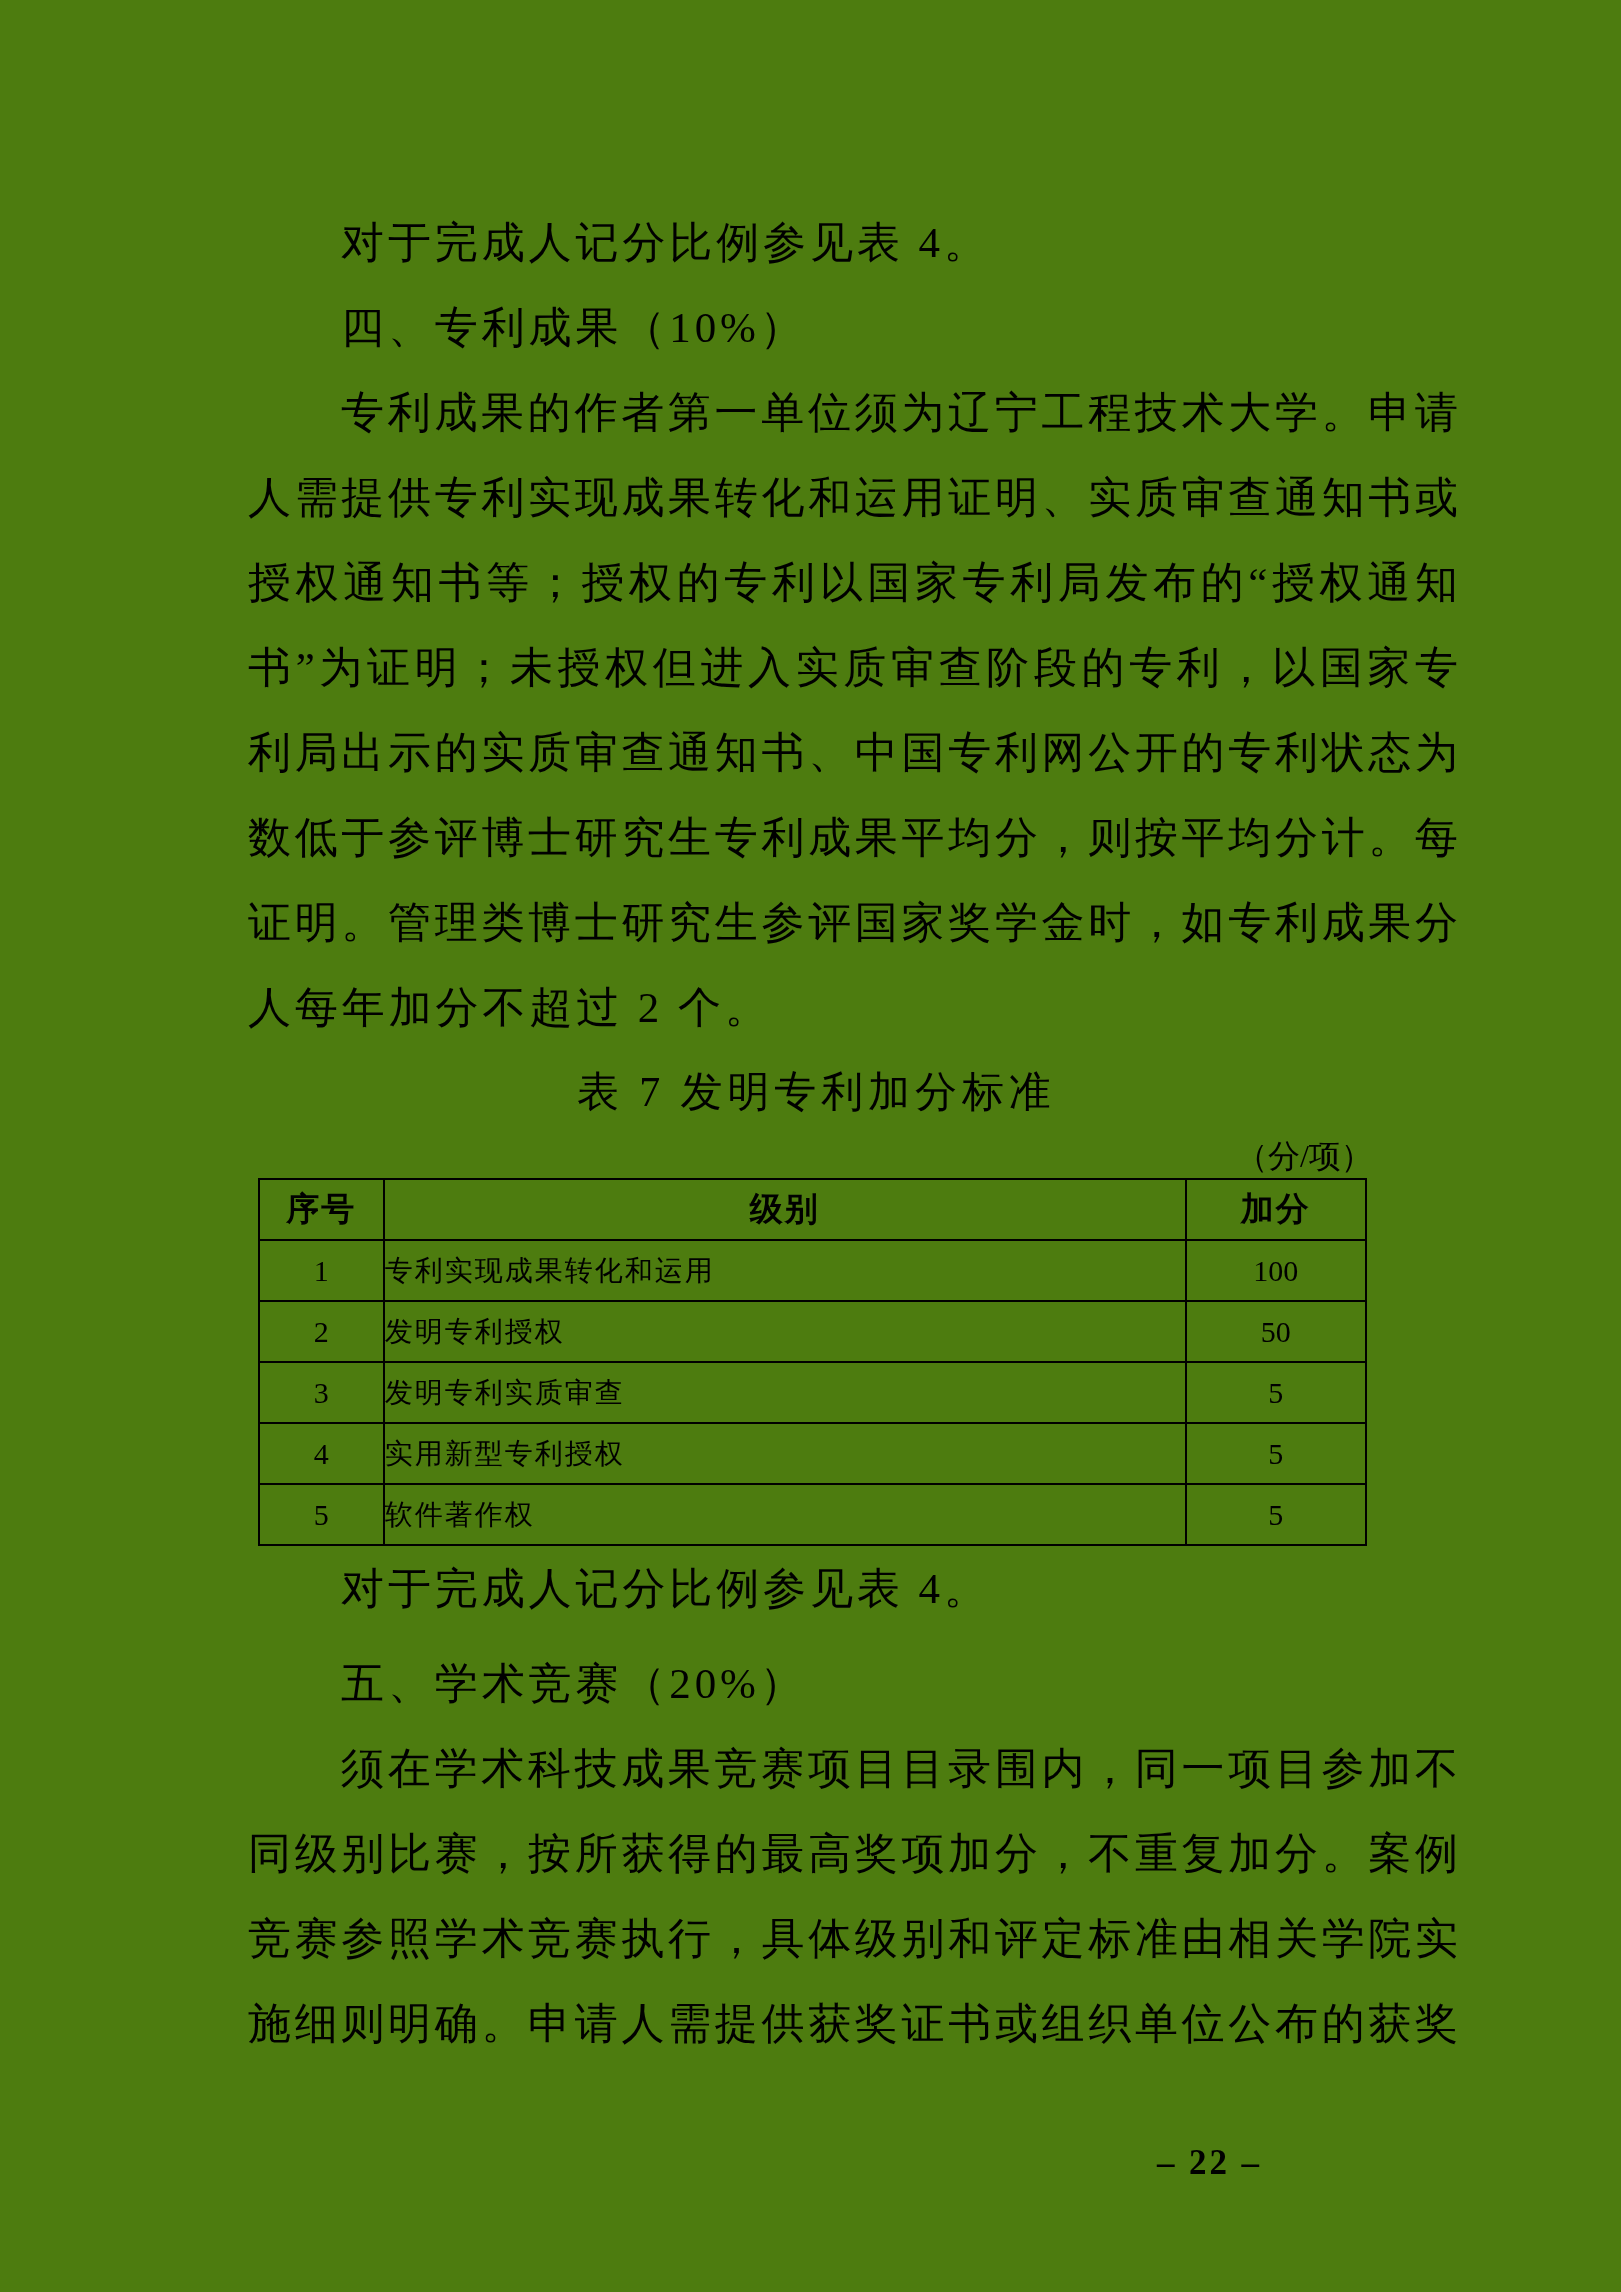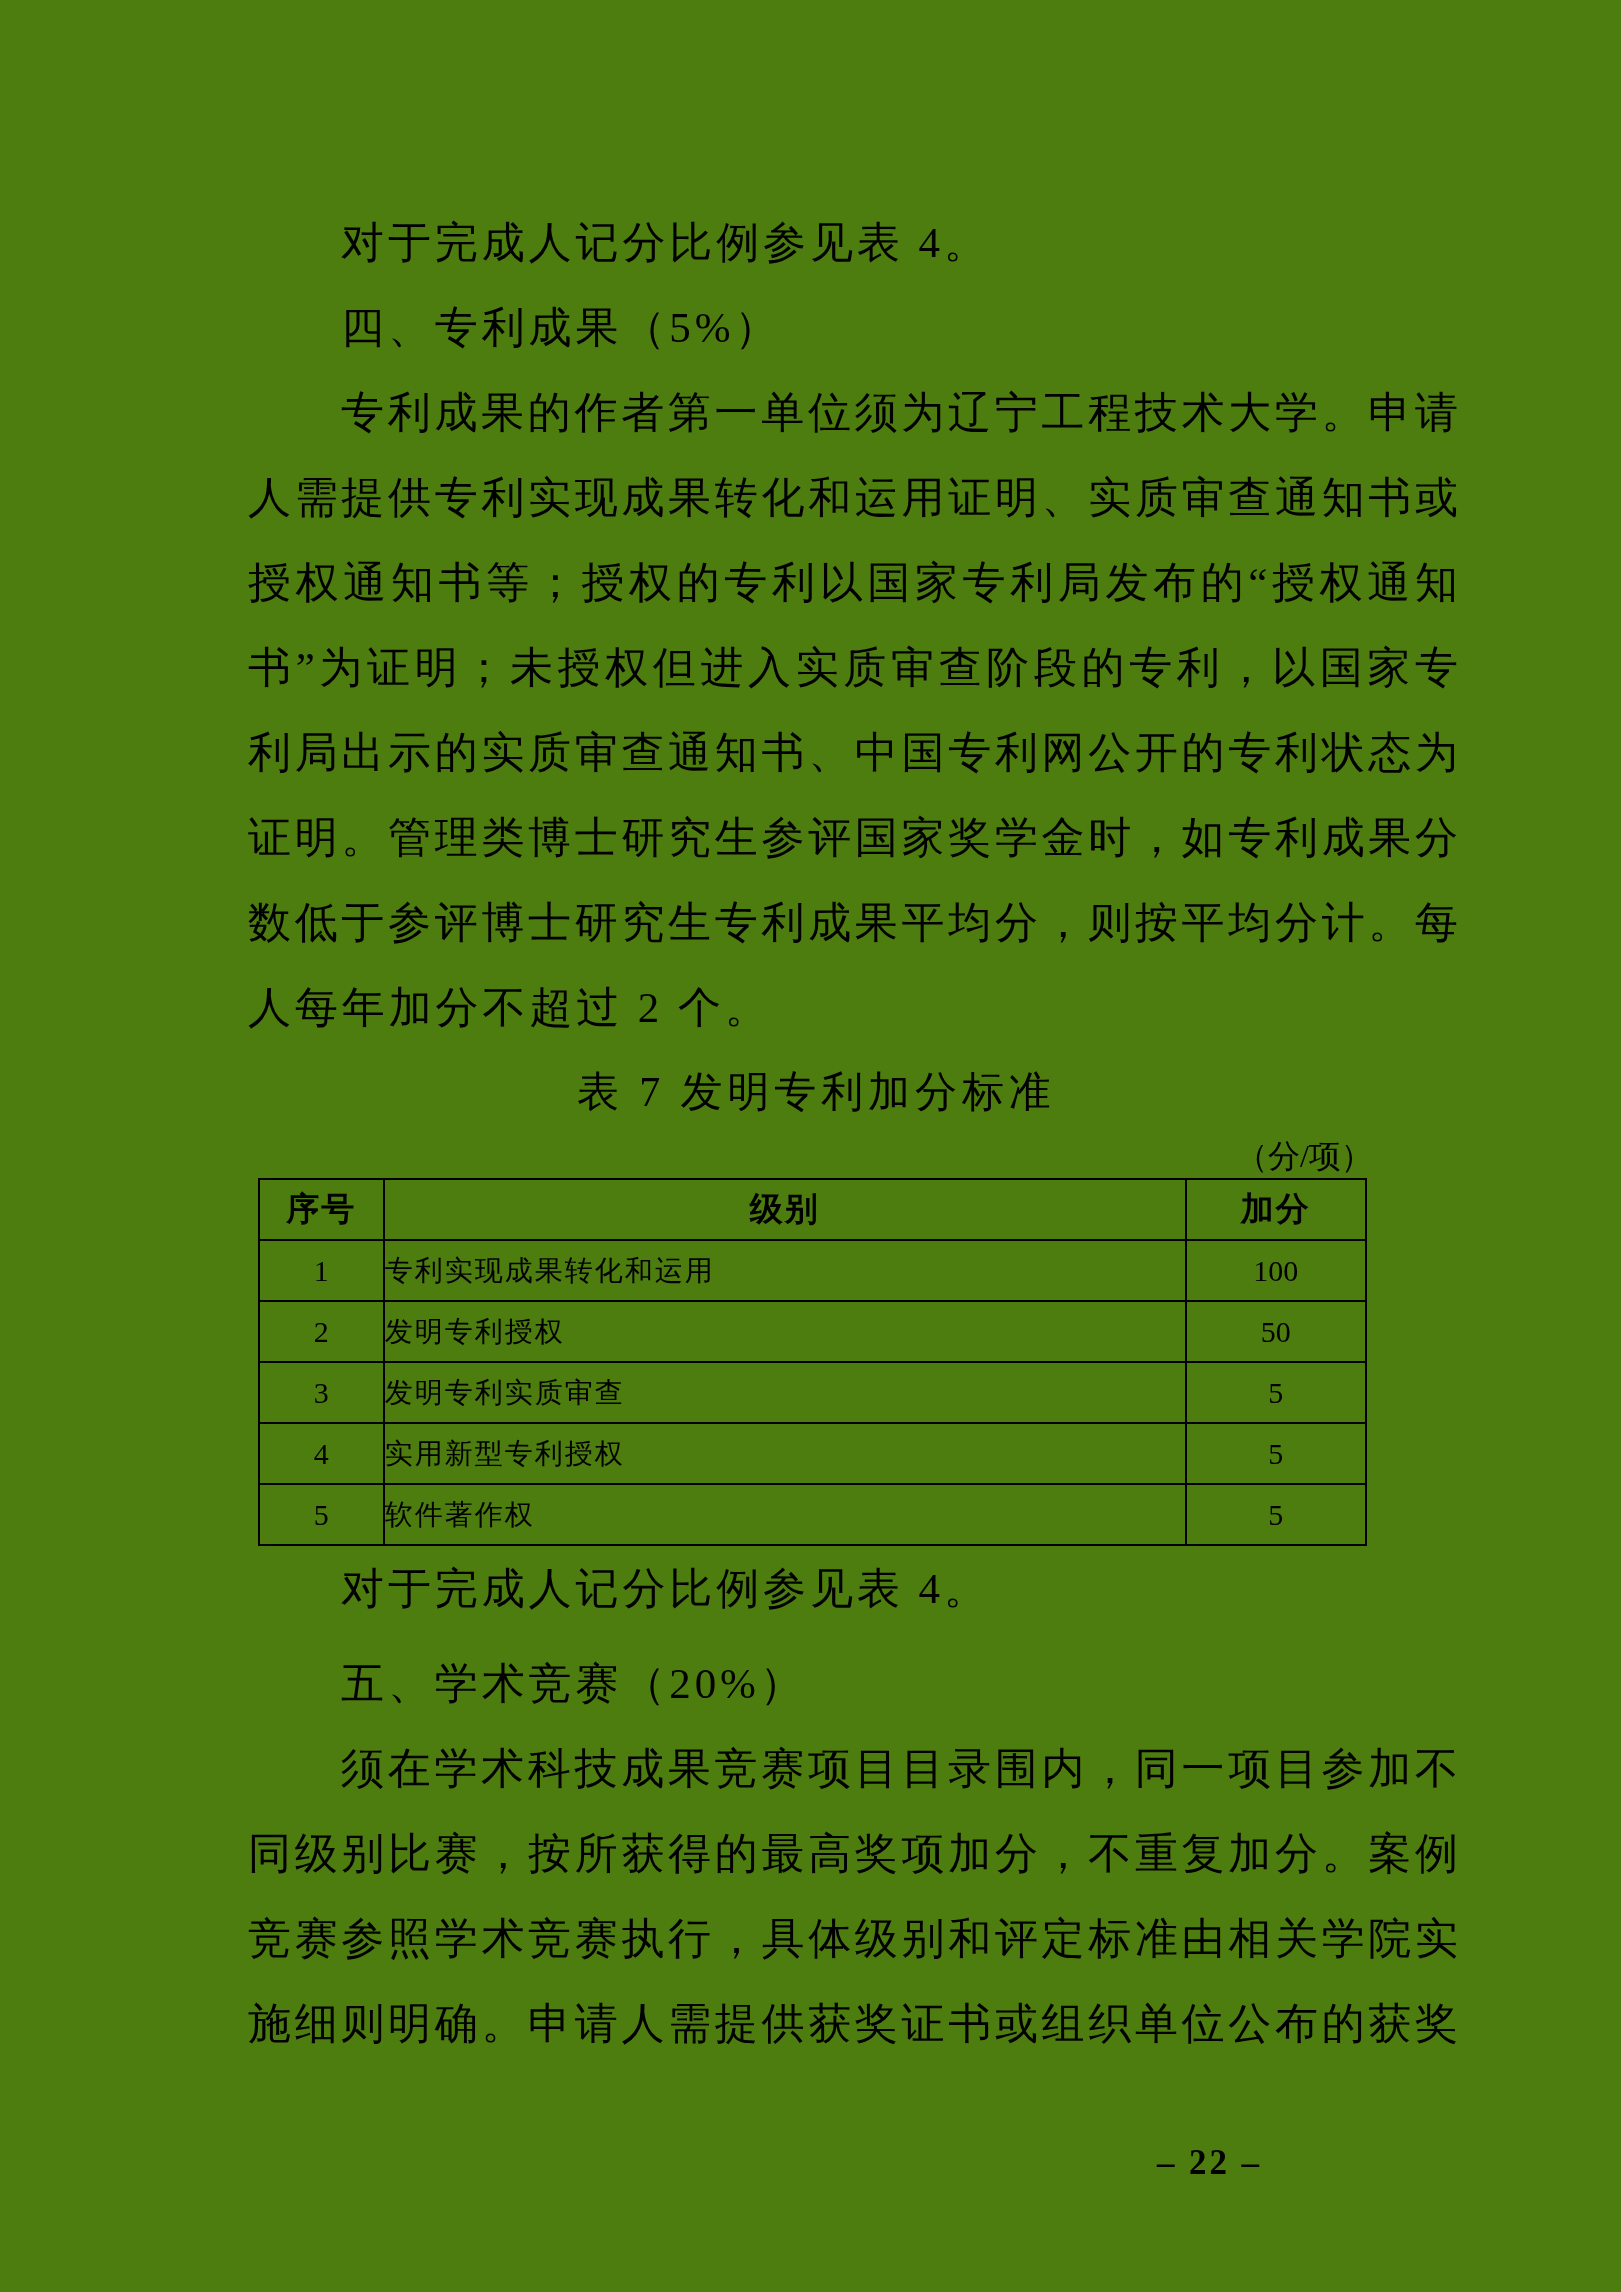--- a/index.html
+++ b/index.html
@@ -100,30 +100,30 @@
   }
 </style>
 </head>
 <body>
 
 <div class="page">
   <div class="content">
 
     <div class="line indent">对于完成人记分比例参见表 4。</div>
 
-    <div class="line indent">四、专利成果（5%）</div>
+    <div class="line indent">四、专利成果（10%）</div>
 
     <div>
       <div class="jline indent">专利成果的作者第一单位须为辽宁工程技术大学。申请</div>
       <div class="jline">人需提供专利实现成果转化和运用证明、实质审查通知书或</div>
       <div class="jline">授权通知书等；授权的专利以国家专利局发布的“授权通知</div>
       <div class="jline">书”为证明；未授权但进入实质审查阶段的专利，以国家专</div>
       <div class="jline">利局出示的实质审查通知书、中国专利网公开的专利状态为</div>
+      <div class="jline">数低于参评博士研究生专利成果平均分，则按平均分计。每</div>
       <div class="jline">证明。管理类博士研究生参评国家奖学金时，如专利成果分</div>
-      <div class="jline">数低于参评博士研究生专利成果平均分，则按平均分计。每</div>
       <div class="line">人每年加分不超过 2 个。</div>
     </div>
 
     <div class="table-title">表 7 发明专利加分标准</div>
     <div class="table-unit">（分/项）</div>
 
     <table class="score-table">
       <colgroup>
         <col style="width:125px">
         <col style="width:802px">

